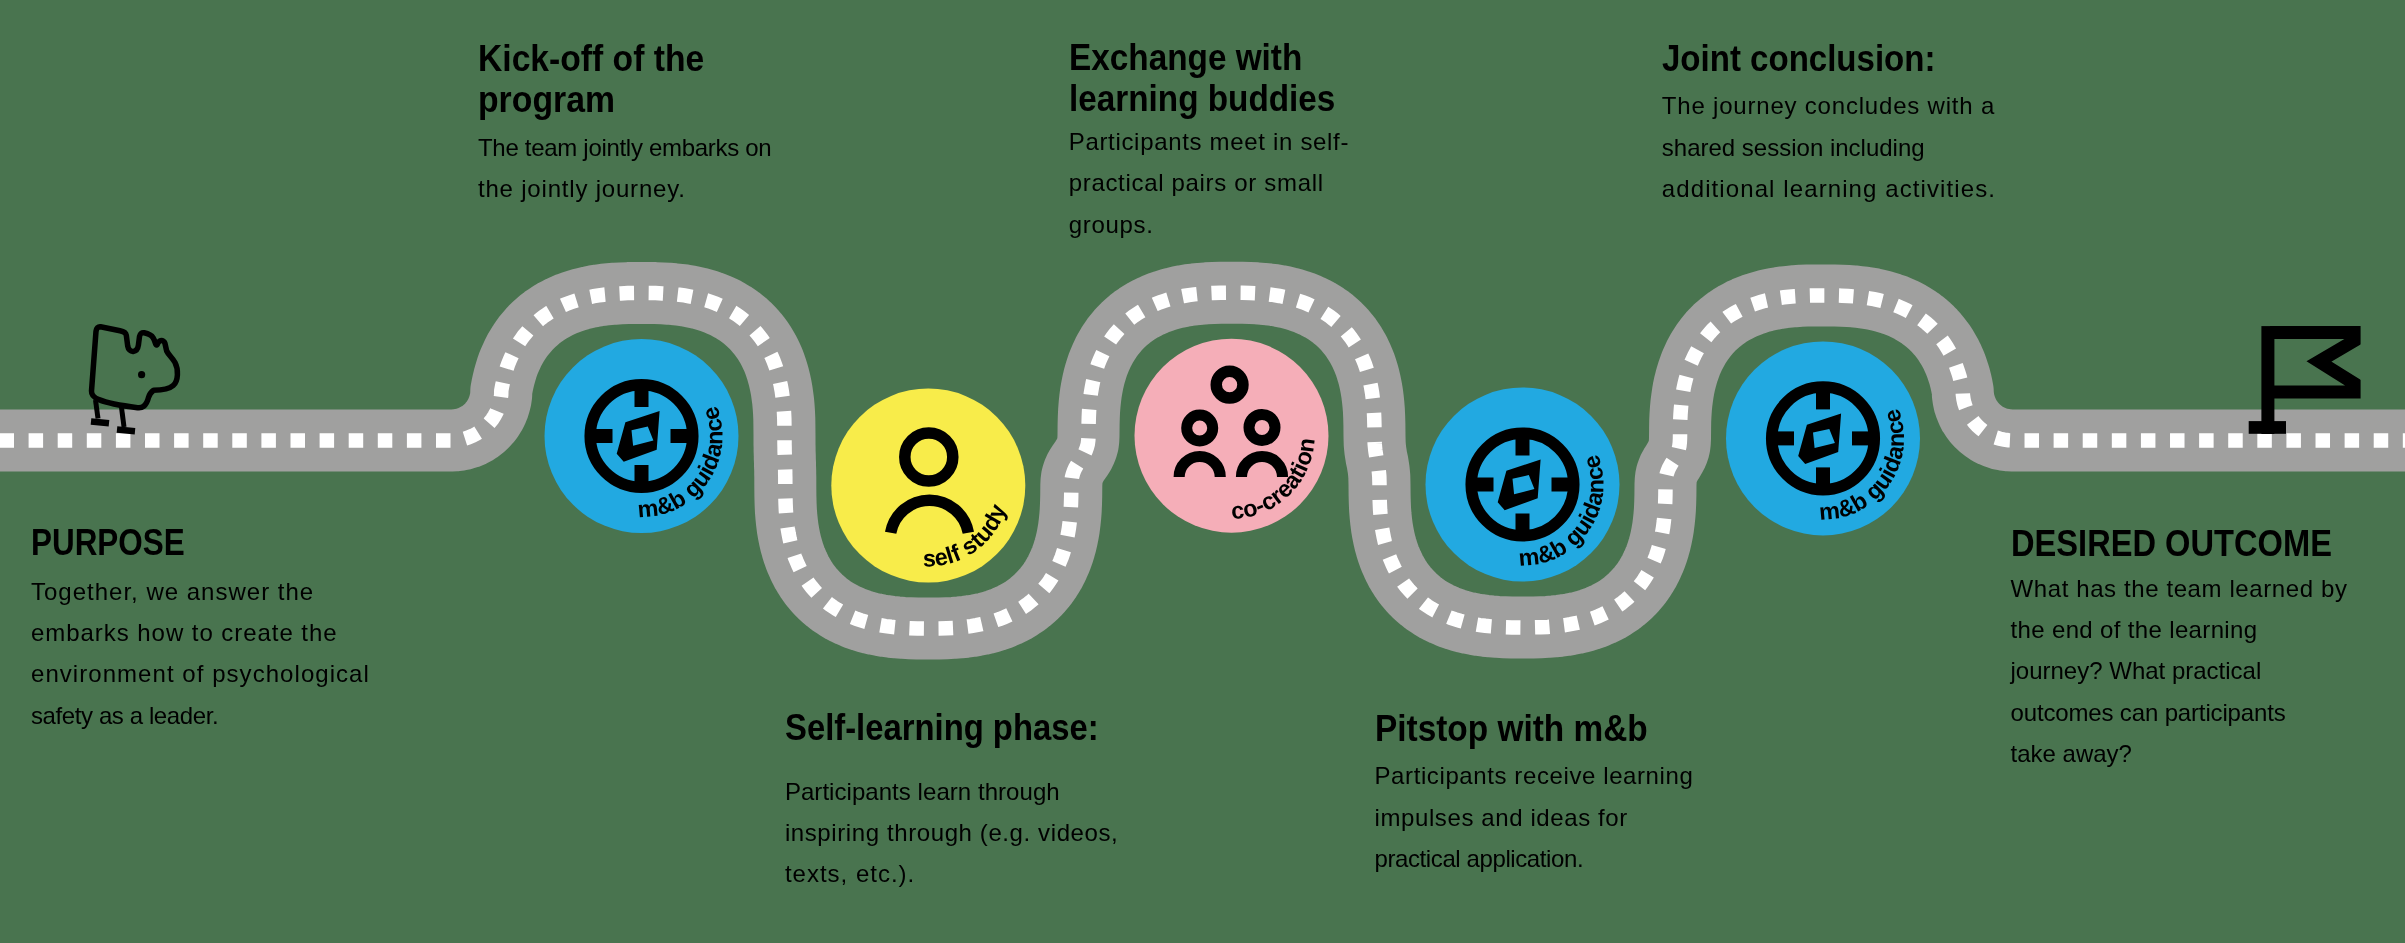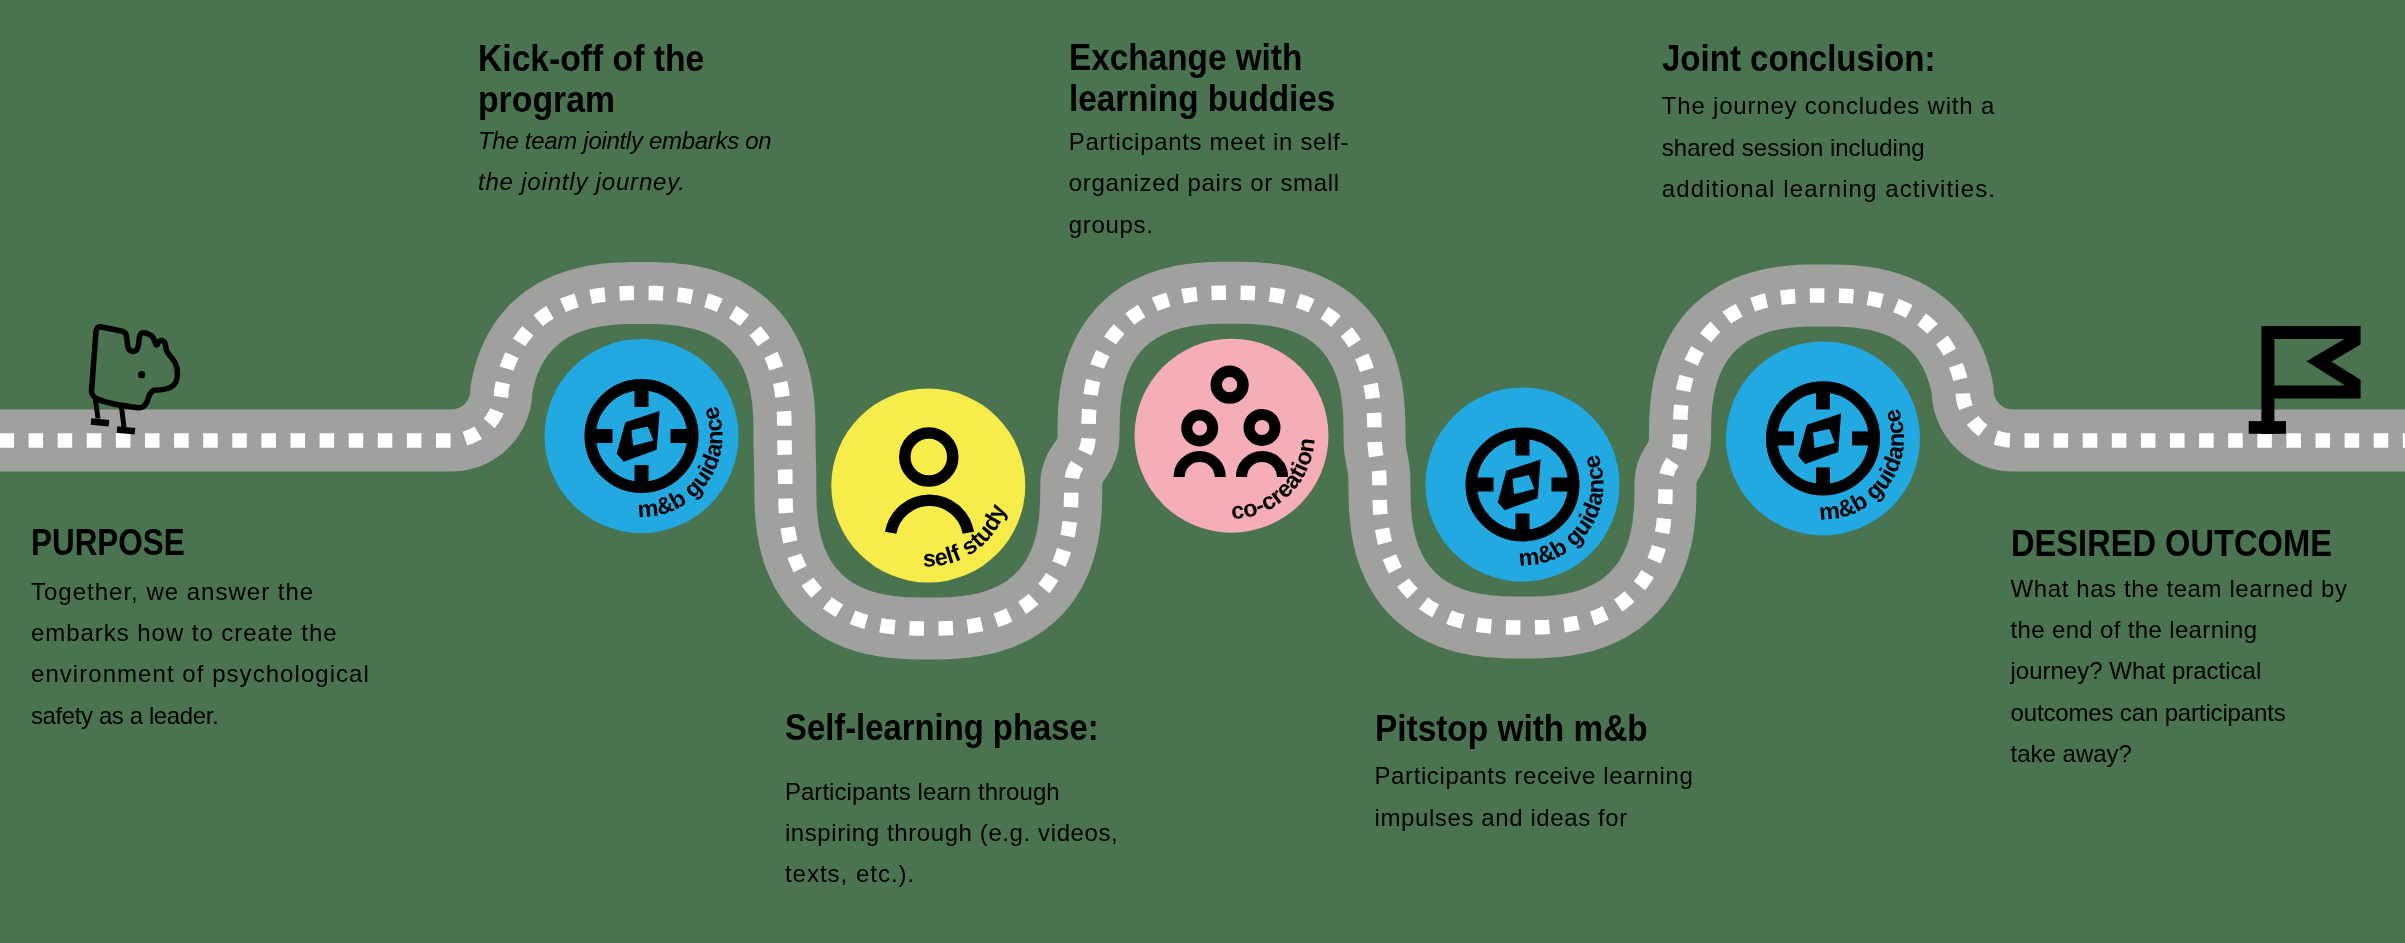--- a/index.html
+++ b/index.html
@@ -6,21 +6,21 @@
   body{width:2405px;height:943px;overflow:hidden;background:var(--background,#49744f);
        font-family:"Liberation Sans",sans-serif;}
   .canvas{position:relative;width:2405px;height:943px;}
   svg.scene{position:absolute;left:0;top:0;}
   .block{position:absolute;color:var(--ink,#000);}
   .block h3{margin:0;font-weight:700;font-size:36.5px;line-height:41px;letter-spacing:0;}
   .block p{margin:0;font-weight:400;font-size:24px;line-height:41.3px;letter-spacing:0;}
   .block .ln{display:block;}
   .block h3 .ln{transform-origin:0 0;}
   #blk-kickoff{left:478px;top:38.2px;}
-  #blk-kickoff p{margin-top:0;font-style:italic;}
+  #blk-kickoff p{margin-top:7px;}
   #blk-kickoff h3 .ln0{transform:scaleX(.922);}
   #blk-kickoff h3 .ln1{transform:scaleX(.925);}
   #blk-kickoff p .ln0{letter-spacing:-0.3px;}
   #blk-kickoff p .ln1{letter-spacing:0.8px;}
   #blk-exchange{left:1068.7px;top:37.2px;}
   #blk-exchange p{margin-top:2px;}
   #blk-exchange h3 .ln0{transform:scaleX(.913);}
   #blk-exchange h3 .ln1{transform:scaleX(.912);}
   #blk-exchange p .ln{letter-spacing:0.68px;}
   #blk-joint{left:1661.8px;top:37.6px;}
@@ -179,21 +179,21 @@
         <span class="ln ln1">the jointly journey.</span>
       </p>
   </div>
   <div class="block" id="blk-exchange">
     <h3>
         <span class="ln ln0">Exchange with</span>
         <span class="ln ln1">learning buddies</span>
       </h3>
     <p>
         <span class="ln ln0">Participants meet in self-</span>
-        <span class="ln ln1">organized pairs or small</span>
+        <span class="ln ln1">practical pairs or small</span>
         <span class="ln ln2">groups.</span>
       </p>
   </div>
   <div class="block" id="blk-joint">
     <h3>
         <span class="ln ln0">Joint conclusion:</span>
       </h3>
     <p>
         <span class="ln ln0">The journey concludes with a</span>
         <span class="ln ln1">shared session including</span>
@@ -221,20 +221,21 @@
         <span class="ln ln2">texts, etc.).</span>
       </p>
   </div>
   <div class="block" id="blk-pitstop">
     <h3>
         <span class="ln ln0">Pitstop with m&amp;b</span>
       </h3>
     <p>
         <span class="ln ln0">Participants receive learning</span>
         <span class="ln ln1">impulses and ideas for</span>
+        <span class="ln ln2">practical application.</span>
       </p>
   </div>
   <div class="block" id="blk-desired">
     <h3>
         <span class="ln ln0">DESIRED OUTCOME</span>
       </h3>
     <p>
         <span class="ln ln0">What has the team learned by</span>
         <span class="ln ln1">the end of the learning</span>
         <span class="ln ln2">journey? What practical</span>

